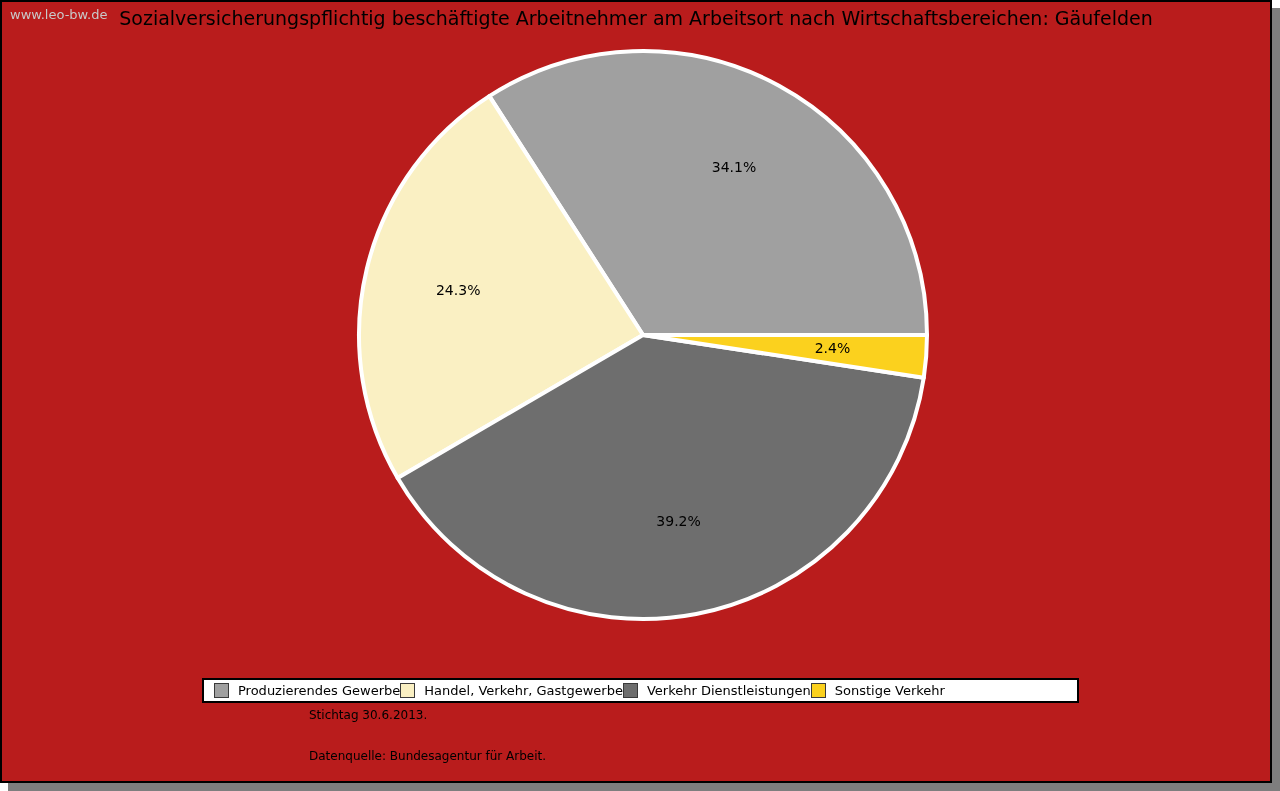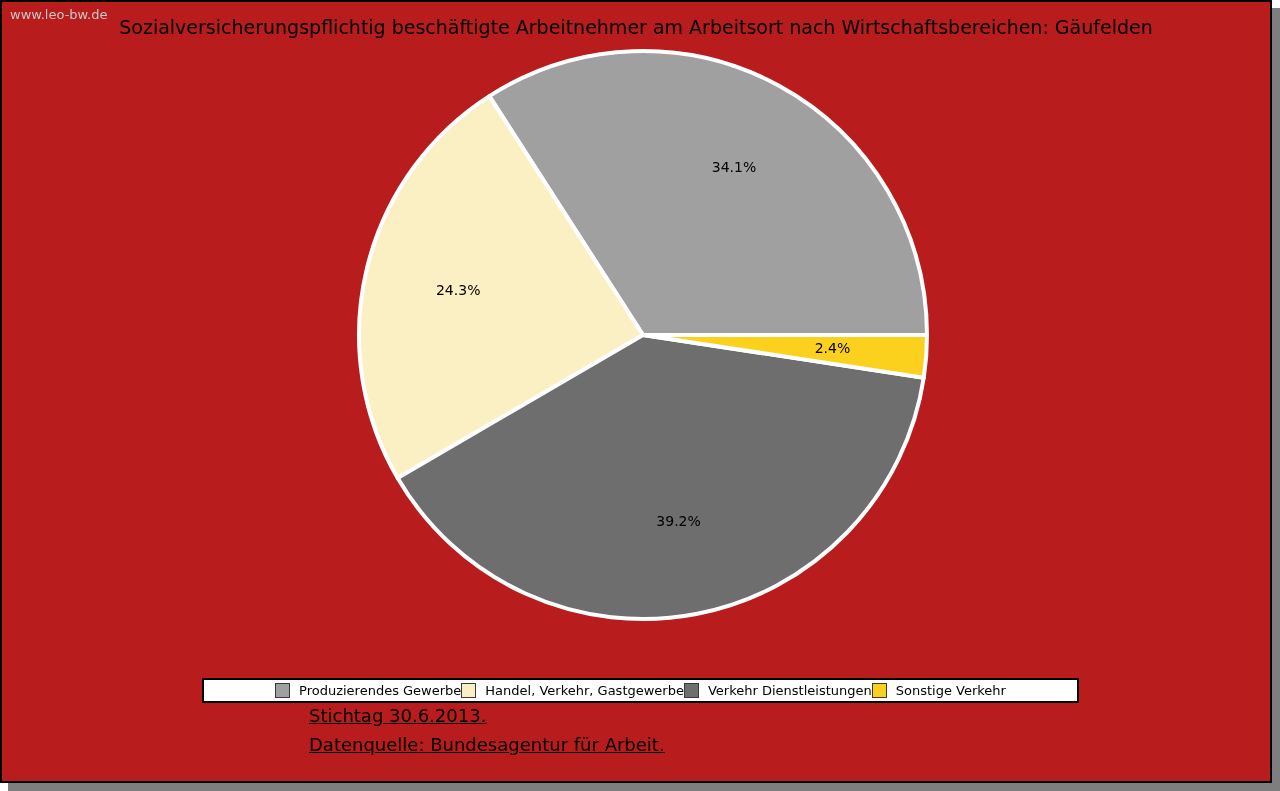--- a/index.html
+++ b/index.html
@@ -7,40 +7,40 @@
   #page{
     position:absolute;left:0;top:0;width:1268px;height:779px;
     background:#b91c1c;border:2px solid #000000;
     box-shadow:8px 8px 0 0 #7e7e7e;
     overflow:hidden;
   }
   #watermark{
     position:absolute;left:8px;top:5px;font-size:13px;color:#c9c9c9;
   }
   #chart-title{
-    position:absolute;left:0;top:14px;width:100%;text-align:center;
+    position:absolute;left:0;top:5px;width:100%;text-align:center;
     font-size:19px;color:#000000;white-space:nowrap;
   }
   #pie-svg{position:absolute;left:0;top:0;}
   #legend-box{
     position:absolute;left:200px;top:676px;width:853px;height:21px;
     border:2px solid #000000;background:#ffffff;
-    display:flex;align-items:center;justify-content:center;
+    display:flex;align-items:center;justify-content:flex-start;
     padding:0 10px;
   }
   .legend-item{display:flex;align-items:center;font-size:13px;color:#000000;}
   .legend-swatch{
     width:13px;height:13px;border:1px solid #3a3a3a;margin-right:9px;
     flex:0 0 auto;
   }
   #footnotes{
-    position:absolute;left:307px;top:706px;font-size:18px;color:#000000;
-    line-height:15px;white-space:nowrap;text-decoration:underline;
+    position:absolute;left:307px;top:706px;font-size:12px;color:#000000;
+    line-height:15px;white-space:nowrap;
   }
-  #footnote-source{margin-top:14px;}
+  #footnote-source{margin-top:26px;}
 </style>
 </head>
 <body>
 
 <div id="page">
 
   <div id="watermark">www.leo-bw.de</div>
 
   <div id="chart-title">Sozialversicherungspflichtig beschäftigte Arbeitnehmer am Arbeitsort nach Wirtschaftsbereichen: Gäufelden</div>
 

